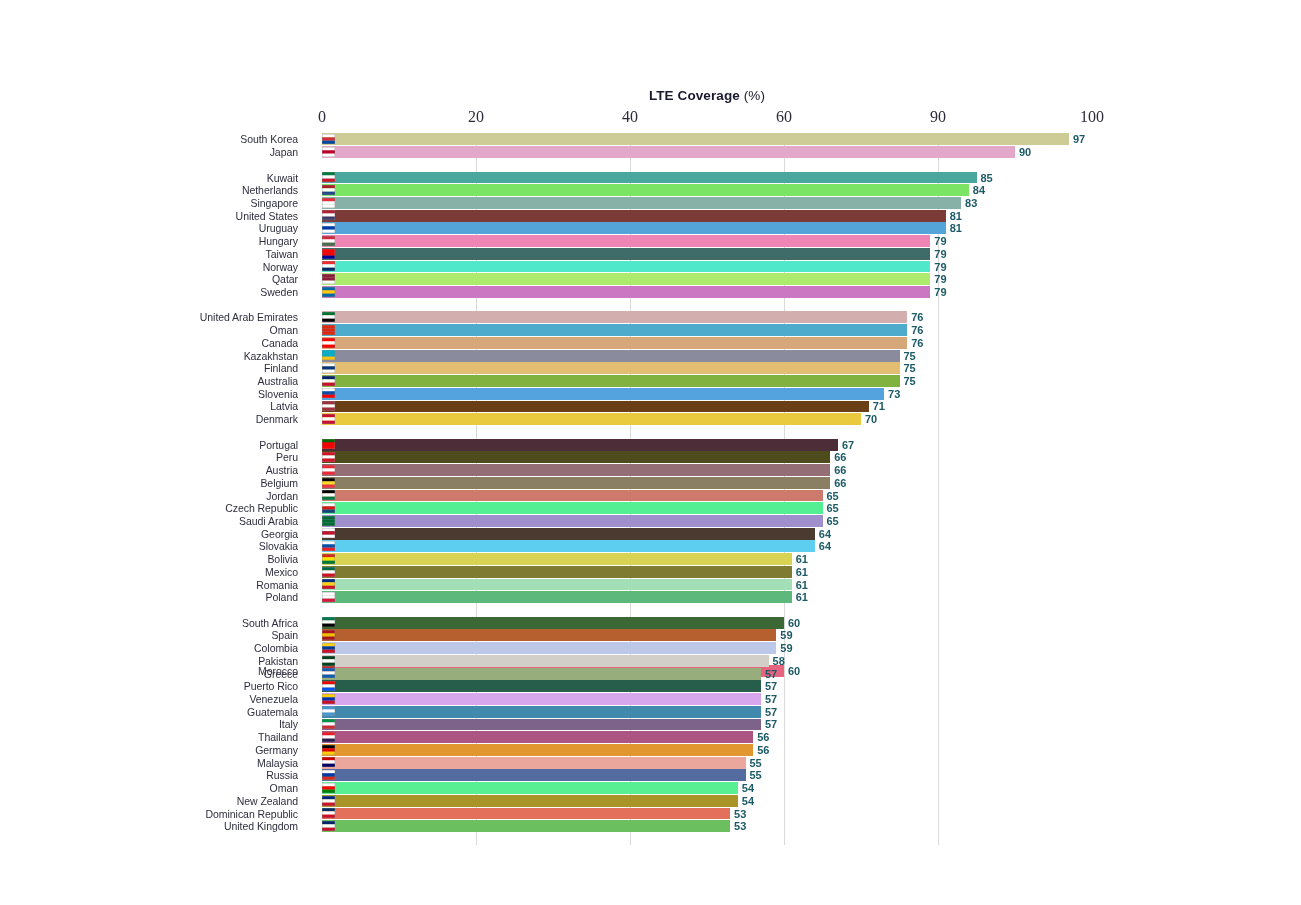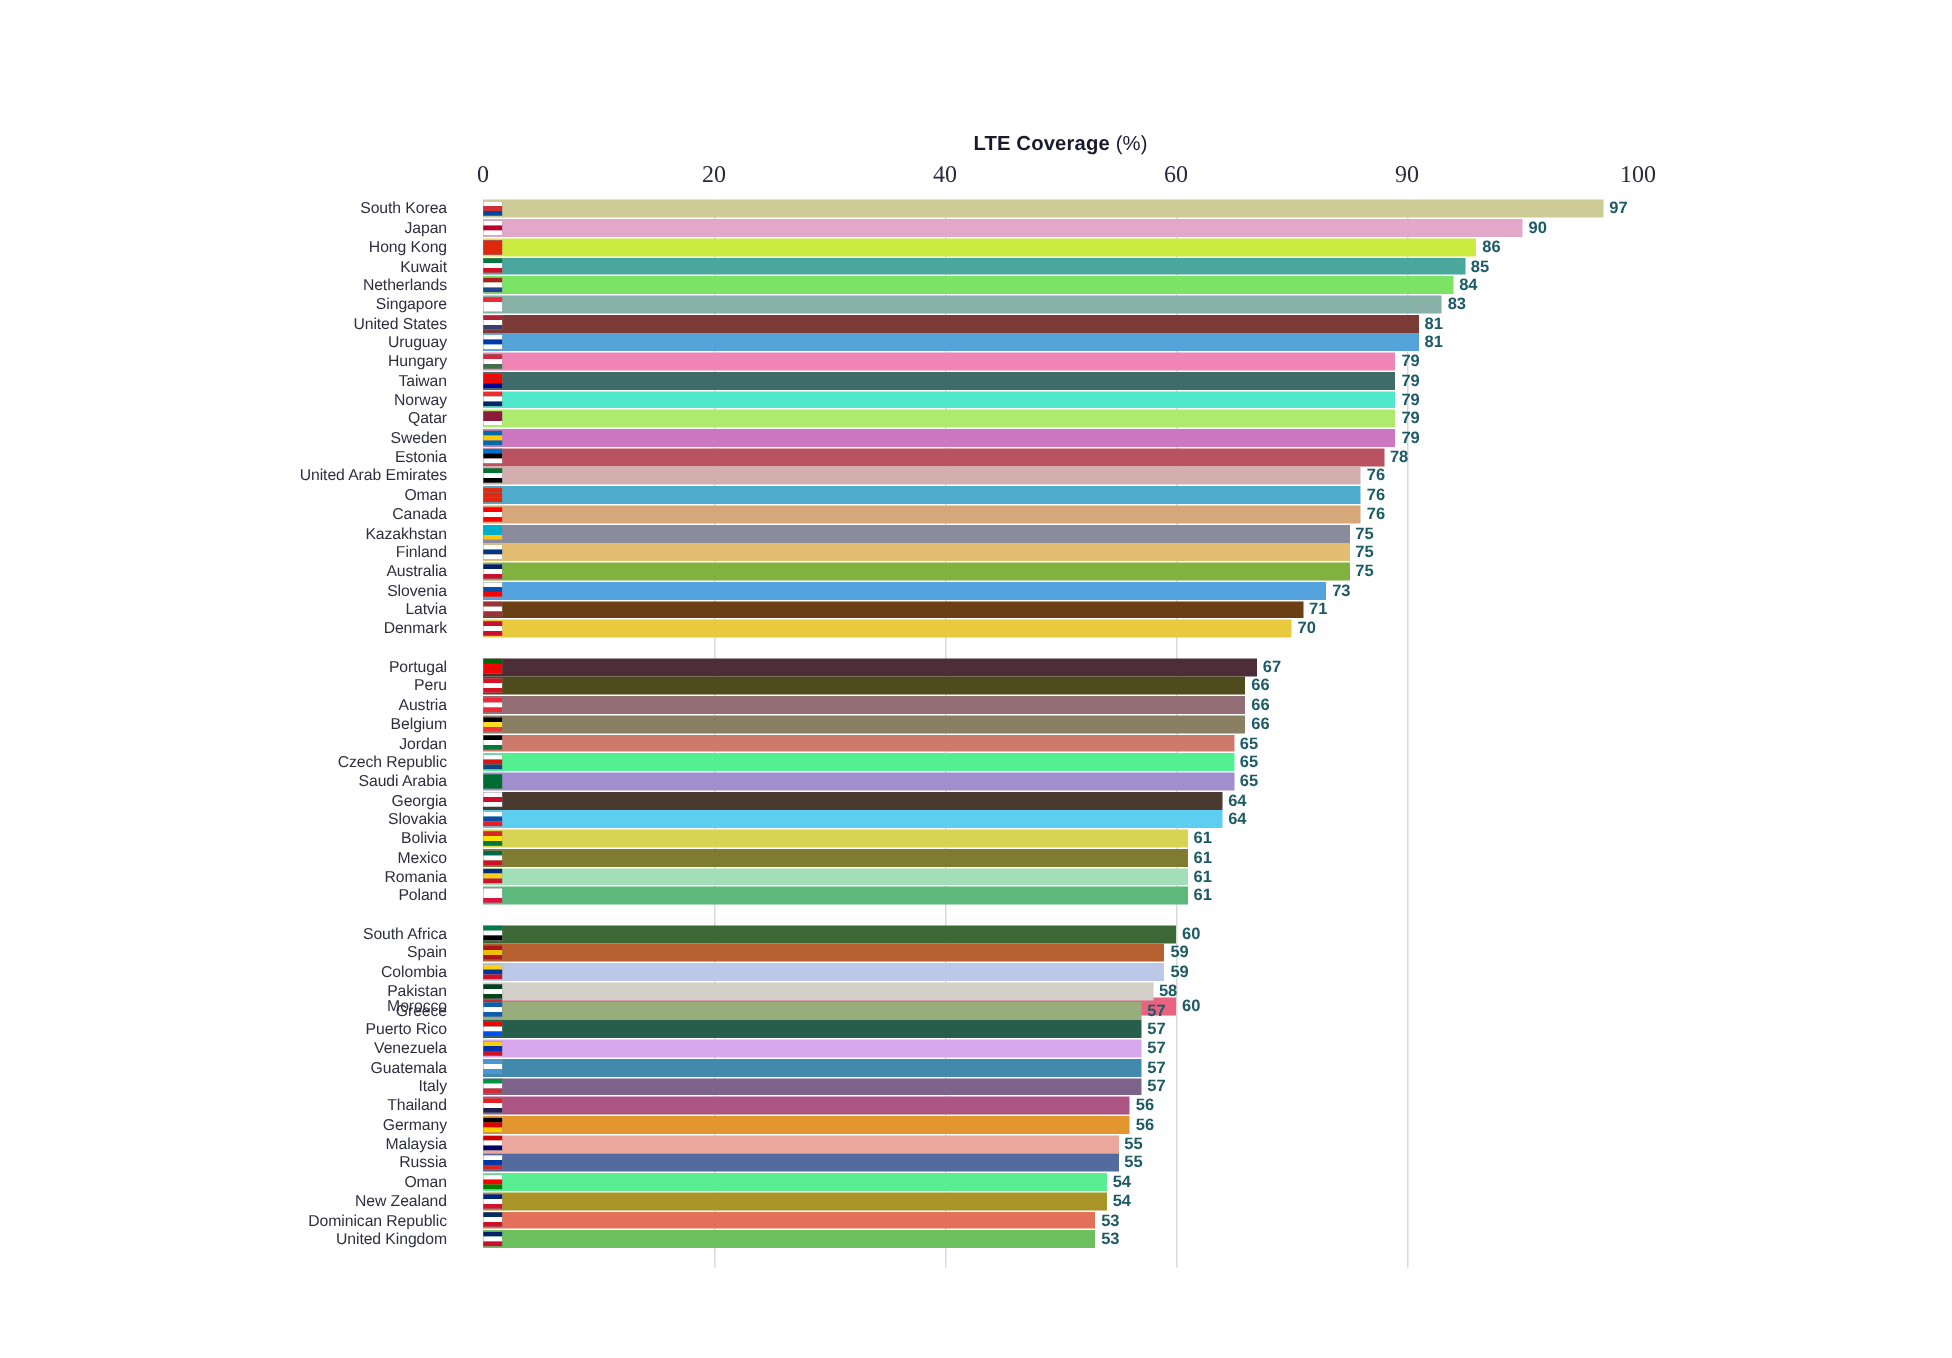--- a/index.html
+++ b/index.html
@@ -158,33 +158,20 @@
         <div class="bar-flag">
           <svg width="13" height="10" viewBox="0 0 13 10">
             <rect x="0" y="0" width="13" height="3.34" fill="#ffffff"></rect>
             <rect x="0" y="3.34" width="13" height="3.33" fill="#bc002d"></rect>
             <rect x="0" y="6.67" width="13" height="3.33" fill="#ffffff"></rect>
             <rect x="0" y="0" width="13" height="10" fill="none" stroke="#888" stroke-width="0.6"></rect>
           </svg>
         </div>
         <div class="bar-value" style="left: 1019px; color: rgb(27, 90, 102);">90</div>
       </div>
-      <div class="row" style="top: 25.44px; position: absolute;">
-        <div class="row-label">Hong Kong</div>
-        <div class="bar" style="width: 662.2px; background: rgb(204, 234, 63);"></div>
-        <div class="bar-flag">
-          <svg width="13" height="10" viewBox="0 0 13 10">
-            <rect x="0" y="0" width="13" height="3.34" fill="#de2910"></rect>
-            <rect x="0" y="3.34" width="13" height="3.33" fill="#de2910"></rect>
-            <rect x="0" y="6.67" width="13" height="3.33" fill="#de2910"></rect>
-            <rect x="0" y="0" width="13" height="10" fill="none" stroke="#888" stroke-width="0.6"></rect>
-          </svg>
-        </div>
-        <div class="bar-value" style="left: 988.2px; color: rgb(27, 90, 102);">86</div>
-      </div>
       <div class="row" style="top: 38.16px; position: absolute;">
         <div class="row-label">Kuwait</div>
         <div class="bar" style="width: 654.5px; background: rgb(73, 167, 158);"></div>
         <div class="bar-flag">
           <svg width="13" height="10" viewBox="0 0 13 10">
             <rect x="0" y="0" width="13" height="3.34" fill="#007a3d"></rect>
             <rect x="0" y="3.34" width="13" height="3.33" fill="#ffffff"></rect>
             <rect x="0" y="6.67" width="13" height="3.33" fill="#ce1126"></rect>
             <rect x="0" y="0" width="13" height="10" fill="none" stroke="#888" stroke-width="0.6"></rect>
           </svg>
@@ -300,33 +287,20 @@
         <div class="bar" style="width: 608.3px; background: rgb(203, 119, 193);"></div>
         <div class="bar-flag">
           <svg width="13" height="10" viewBox="0 0 13 10">
             <rect x="0" y="0" width="13" height="3.34" fill="#006aa7"></rect>
             <rect x="0" y="3.34" width="13" height="3.33" fill="#fecc00"></rect>
             <rect x="0" y="6.67" width="13" height="3.33" fill="#006aa7"></rect>
             <rect x="0" y="0" width="13" height="10" fill="none" stroke="#888" stroke-width="0.6"></rect>
           </svg>
         </div>
         <div class="bar-value" style="left: 934.3px; color: rgb(27, 90, 102);">79</div>
-      </div>
-      <div class="row" style="top: 165.36px; position: absolute;">
-        <div class="row-label">Estonia</div>
-        <div class="bar" style="width: 600.6px; background: rgb(185, 83, 95);"></div>
-        <div class="bar-flag">
-          <svg width="13" height="10" viewBox="0 0 13 10">
-            <rect x="0" y="0" width="13" height="3.34" fill="#0072ce"></rect>
-            <rect x="0" y="3.34" width="13" height="3.33" fill="#000000"></rect>
-            <rect x="0" y="6.67" width="13" height="3.33" fill="#ffffff"></rect>
-            <rect x="0" y="0" width="13" height="10" fill="none" stroke="#888" stroke-width="0.6"></rect>
-          </svg>
-        </div>
-        <div class="bar-value" style="left: 926.6px; color: rgb(27, 90, 102);">78</div>
       </div>
       <div class="row" style="top: 178.08px; position: absolute;">
         <div class="row-label">United Arab Emirates</div>
         <div class="bar" style="width: 585.2px; background: rgb(210, 174, 174);"></div>
         <div class="bar-flag">
           <svg width="13" height="10" viewBox="0 0 13 10">
             <rect x="0" y="0" width="13" height="3.34" fill="#00732f"></rect>
             <rect x="0" y="3.34" width="13" height="3.33" fill="#ffffff"></rect>
             <rect x="0" y="6.67" width="13" height="3.33" fill="#000000"></rect>
             <rect x="0" y="0" width="13" height="10" fill="none" stroke="#888" stroke-width="0.6"></rect>

